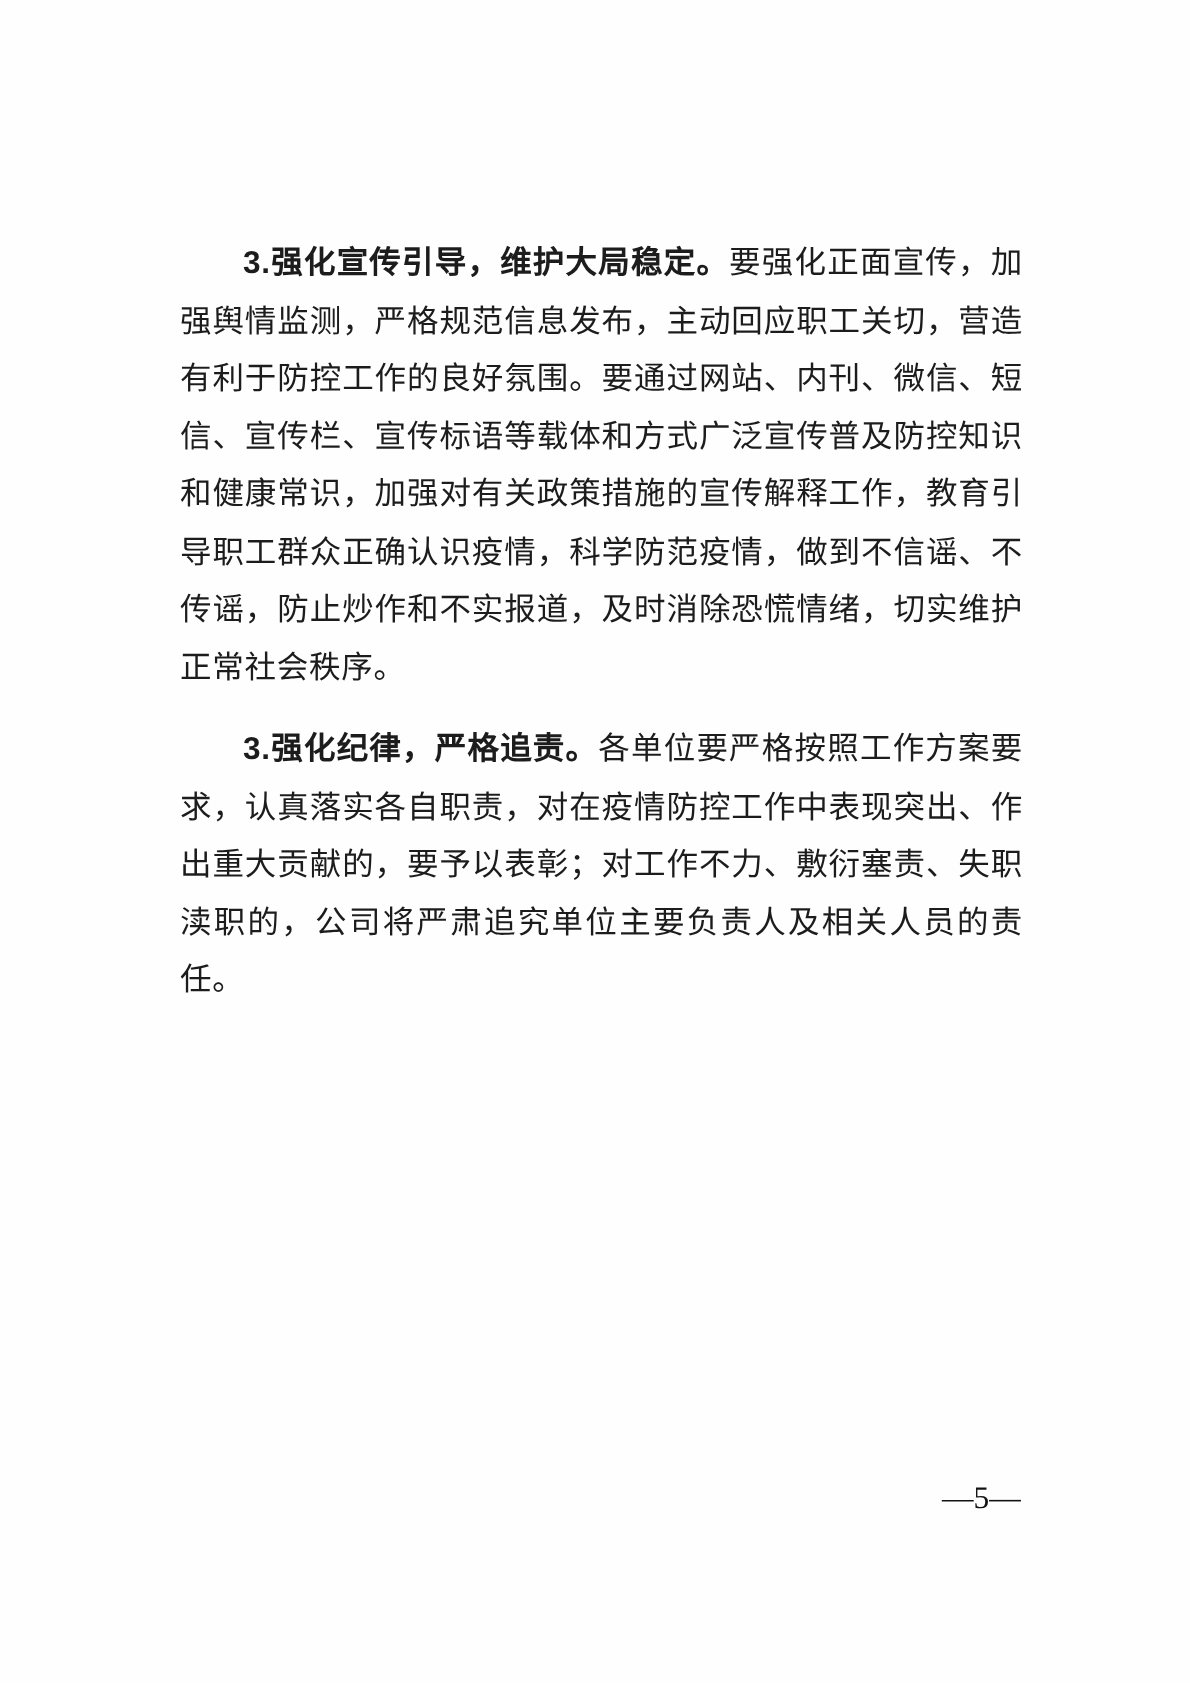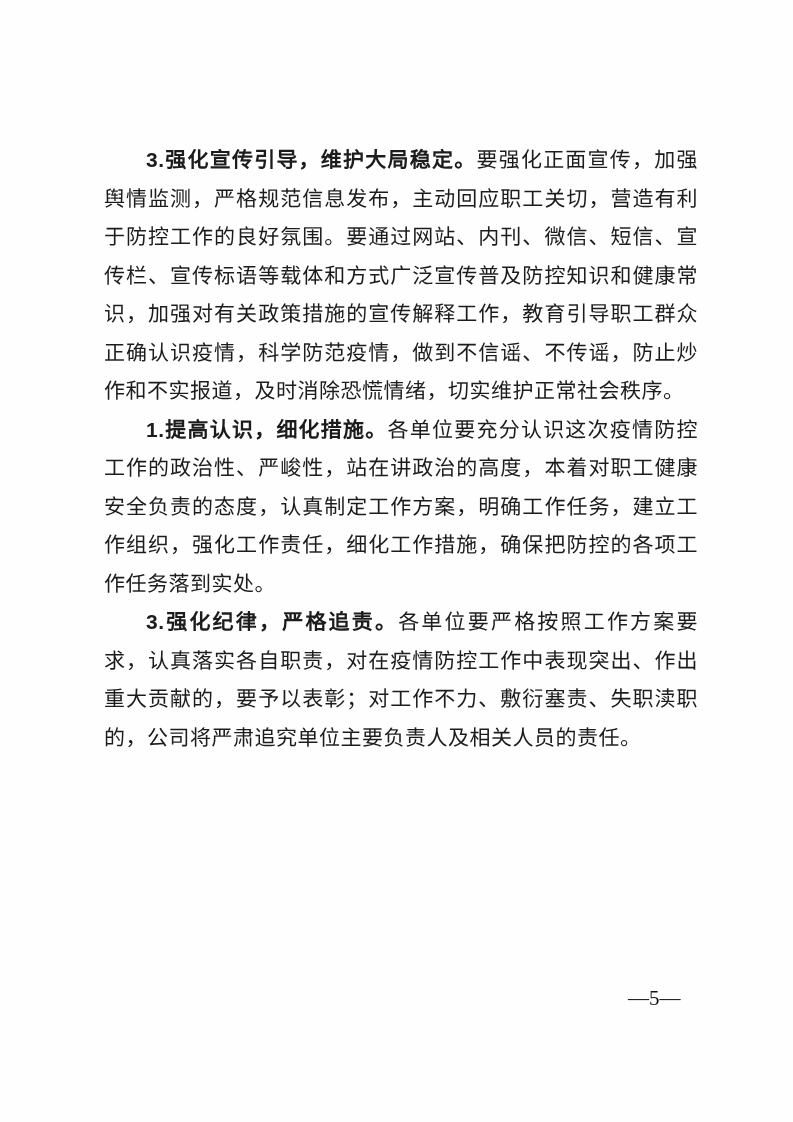--- a/index.html
+++ b/index.html
@@ -25,21 +25,21 @@
     top: 141px;
     width: 594px;
     font-size: 21px;
     line-height: 38.5px;
     color: #1c1c1c;
     text-align: justify;
     text-justify: inter-character;
     letter-spacing: 0.5px;
   }
   .content p {
-    margin: 0;
+    margin: 16px;
     padding: 0;
     text-indent: 2em;
   }
   .lead {
     font-weight: 700;
   }
   .section-heading {
     font-weight: 400;
   }
   .footer {
@@ -54,21 +54,20 @@
 </style>
 </head>
 <body>
 
 <div class="page">
   <div class="content">
 
     <p><span class="lead">3.强化宣传引导，维护大局稳定。</span><span>要强化正面宣传，加强舆情监测，严格规范信息发布，主动回应职工关切，营造有利于防控工作的良好氛围。要通过网站、内刊、微信、短信、宣传栏、宣传标语等载体和方式广泛宣传普及防控知识和健康常识，加强对有关政策措施的宣传解释工作，教育引导职工群众正确认识疫情，科学防范疫情，做到不信谣、不传谣，防止炒作和不实报道，及时消除恐慌情绪，切实维护正常社会秩序。</span></p>
 
 
-    <p><span class="lead">1.提高认识，细化措施。</span><span>各单位要充分认识这次疫情防控工作的政治性、严峻性，站在讲政治的高度，本着对职工健康安全负责的态度，认真制定工作方案，明确工作任务，建立工作组织，强化工作责任，细化工作措施，确保把防控的各项工作任务落到实处。</span></p>
 
 
     <p><span class="lead">3.强化纪律，严格追责。</span><span>各单位要严格按照工作方案要求，认真落实各自职责，对在疫情防控工作中表现突出、作出重大贡献的，要予以表彰；对工作不力、敷衍塞责、失职渎职的，公司将严肃追究单位主要负责人及相关人员的责任。</span></p>
 
   </div>
 
   <div class="footer">—5—</div>
 </div>
 
 </body></html>

